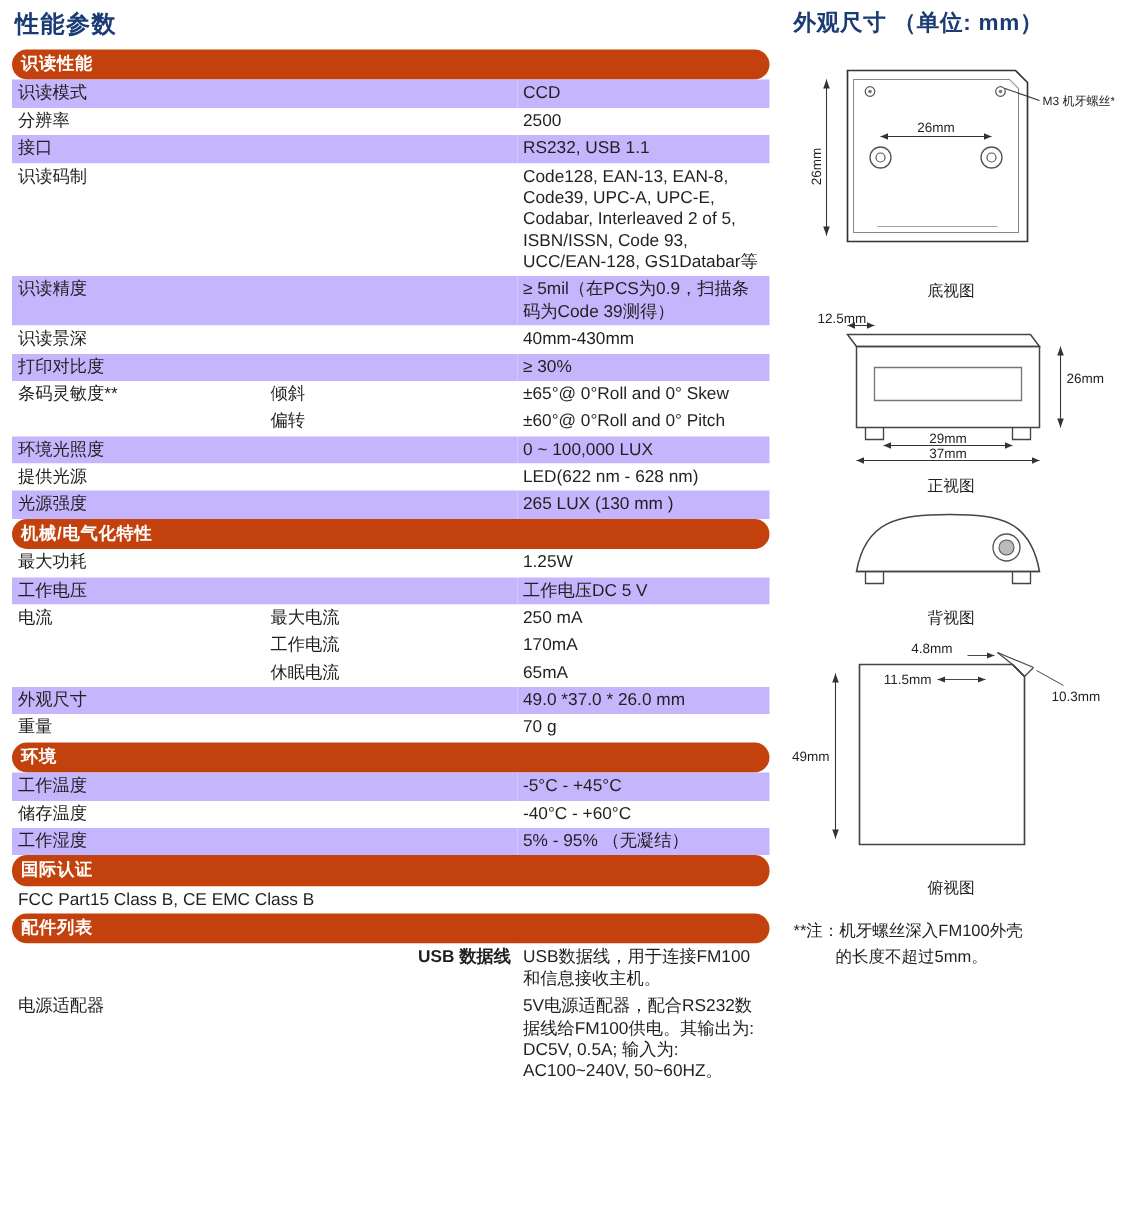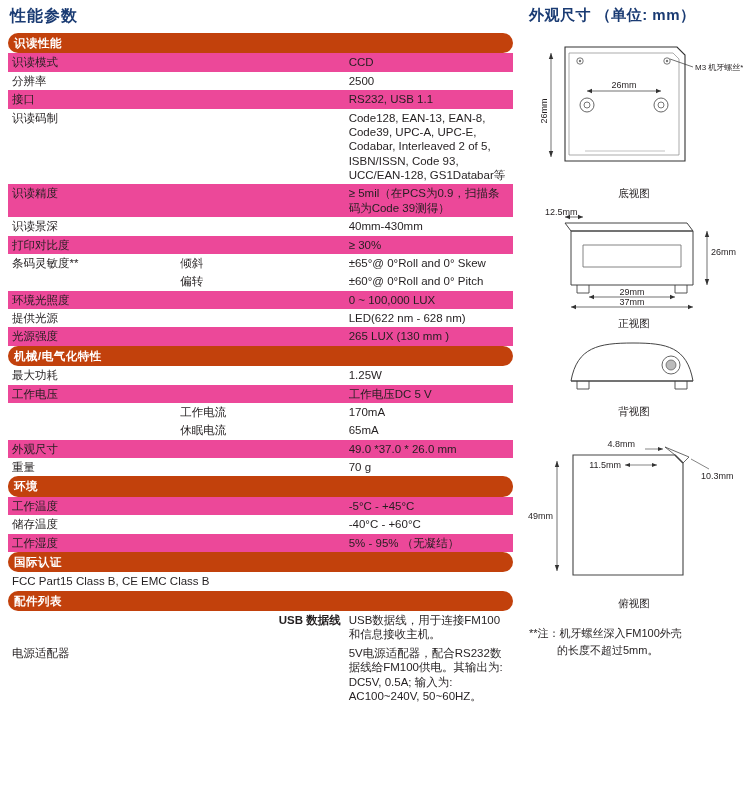--- a/index.html
+++ b/index.html
@@ -47,21 +47,21 @@
   }
   tr.section td {
     background: #c2410c;
     color: #ffffff;
     font-weight: bold;
     font-size: 11.5px;
     padding: 3px 6px;
     letter-spacing: .5px;
     border-radius: 10px;
   }
-  tr.gray td { background: #ec4899; }
+  tr.gray td { background: #c4b5fd; }
   tr.white td { background: #ffffff; }
   td.c1 { width: 100px; padding-left: 6px; }
   td.c2 { width: 90px; }
   td.c3 { width: auto; }
   td.label { }
   td.mid { }
   
   .right {
     position: absolute;
     left: 525px;
@@ -177,20 +177,25 @@
             <td class="c1 label">最大功耗</td>
             <td class="c2 mid"></td>
             <td class="c3">1.25W</td>
           </tr>
           <tr class="gray">
             <td class="c1 label">工作电压</td>
             <td class="c2 mid"></td>
             <td class="c3">工作电压DC 5 V</td>
           </tr>
           <tr class="white">
+            <td class="c1 label">电流</td>
+            <td class="c2 mid">最大电流</td>
+            <td class="c3">250 mA</td>
+          </tr>
+          <tr class="white">
             <td class="c1 label"></td>
             <td class="c2 mid">工作电流</td>
             <td class="c3">170mA</td>
           </tr>
           <tr class="white">
             <td class="c1 label"></td>
             <td class="c2 mid">休眠电流</td>
             <td class="c3">65mA</td>
           </tr>
           <tr class="gray">
@@ -321,21 +326,21 @@
         <path d="M46 44 C 52 10, 74 6, 108 6 C 142 6, 162 10, 168 44 Z" fill="none" stroke="#444" stroke-width="1"></path>
         <line x1="46" y1="44" x2="168" y2="44" stroke="#444" stroke-width="1"></line>
         <path d="M52 44 L52 52 L64 52 L64 44" fill="none" stroke="#444" stroke-width="0.9"></path>
         <path d="M150 44 L150 52 L162 52 L162 44" fill="none" stroke="#444" stroke-width="0.9"></path>
         <circle cx="146" cy="28" r="9" fill="none" stroke="#555" stroke-width="0.9"></circle>
         <circle cx="146" cy="28" r="5" fill="#bbb" stroke="#555" stroke-width="0.7"></circle>
       </svg>
       <div class="cap">背视图</div>
     </div>
 
-    <div class="fig" style="margin-top:16px;">
+    <div class="fig" style="margin-top:4px;">
       <svg width="218" height="160" viewBox="0 0 218 160">
 
         <path d="M48 20 L150 20 L158 28 L158 140 L48 140 Z" fill="none" stroke="#444" stroke-width="1.1"></path>
 
         <path d="M150 20 L158 28" stroke="#444" stroke-width="1.1"></path>
         <path d="M140 12 L164 22" stroke="#444" stroke-width="0.8"></path>
         <path d="M140 12 L150 20" stroke="#444" stroke-width="0.8"></path>
         <path d="M164 22 L158 28" stroke="#444" stroke-width="0.8"></path>
 
         <line x1="120" y1="14" x2="138" y2="14" stroke="#333" stroke-width="0.6"></line>

